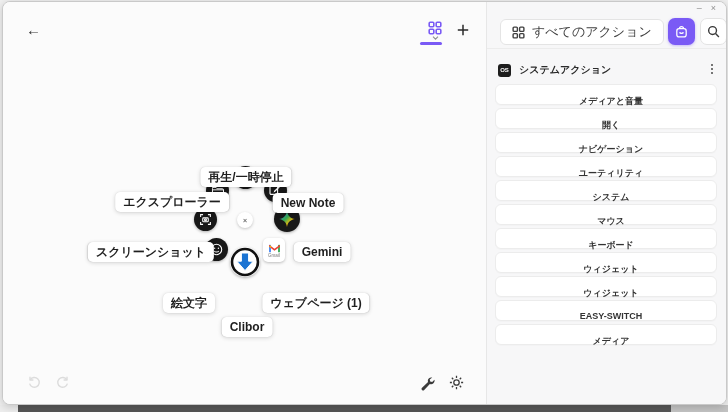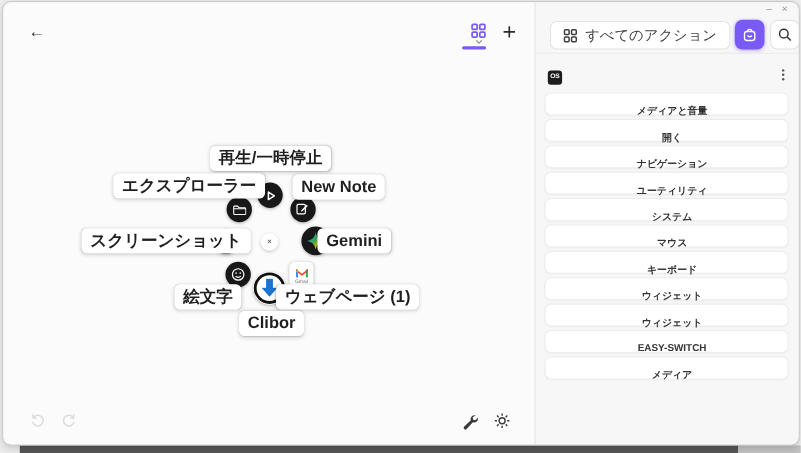--- a/index.html
+++ b/index.html
@@ -56,21 +56,21 @@
     left:260px; top:236px; width:22px; height:24px; border-radius:5px; background:#fff;
     box-shadow:0 1px 3px rgba(0,0,0,.25);
     display:flex; flex-direction:column; align-items:center; justify-content:center; gap:0;
   }
   .gmail-caption { font-size:4.5px; color:#777; line-height:5px; }
 
   .pill {
     position:absolute; transform:translate(-50%,-50%);
     background:#fff; border-radius:5px; padding:4px 8px;
     box-shadow:0 1px 4px rgba(0,0,0,.16), 0 0 1px rgba(0,0,0,.12);
-    font-size:15px; font-weight:bold; color:#1f1f1f; white-space:nowrap; line-height:1;
+    font-size:12px; font-weight:bold; color:#1f1f1f; white-space:nowrap; line-height:1;margin-top:33px;
   }
   .pl-play       { left:243px; top:142px; }
   .pl-explorer   { left:169px; top:167px; }
   .pl-note       { left:305px; top:168px; }
   .pl-screenshot { left:148px; top:217px; }
   .pl-gemini     { left:319px; top:217px; }
   .pl-emoji      { left:186px; top:268px; }
   .pl-gmail      { left:313px; top:268px; }
   .pl-clibor     { left:244px; top:292px; }
 
@@ -270,20 +270,21 @@
       <div class="search-btn">
         <svg width="13" height="13" viewBox="0 0 14 14" fill="none" stroke="#3a3a3a" stroke-width="1.5">
           <circle cx="6" cy="6" r="4.2"></circle>
             <path d="M9.2 9.2 12.8 12.8"></path>
         </svg>
       </div>
     </div>
 
     <div class="section-header">
       <span class="os-badge">OS</span>
+      <span class="section-title">システムアクション</span>
       <span class="kebab">
         <svg width="4" height="12" viewBox="0 0 4 12" fill="#555">
           <circle cx="2" cy="2" r="1.1"></circle>
             <circle cx="2" cy="6" r="1.1"></circle>
             <circle cx="2" cy="10" r="1.1"></circle>
         </svg>
       </span>
     </div>
 
     <div class="cat-list">

